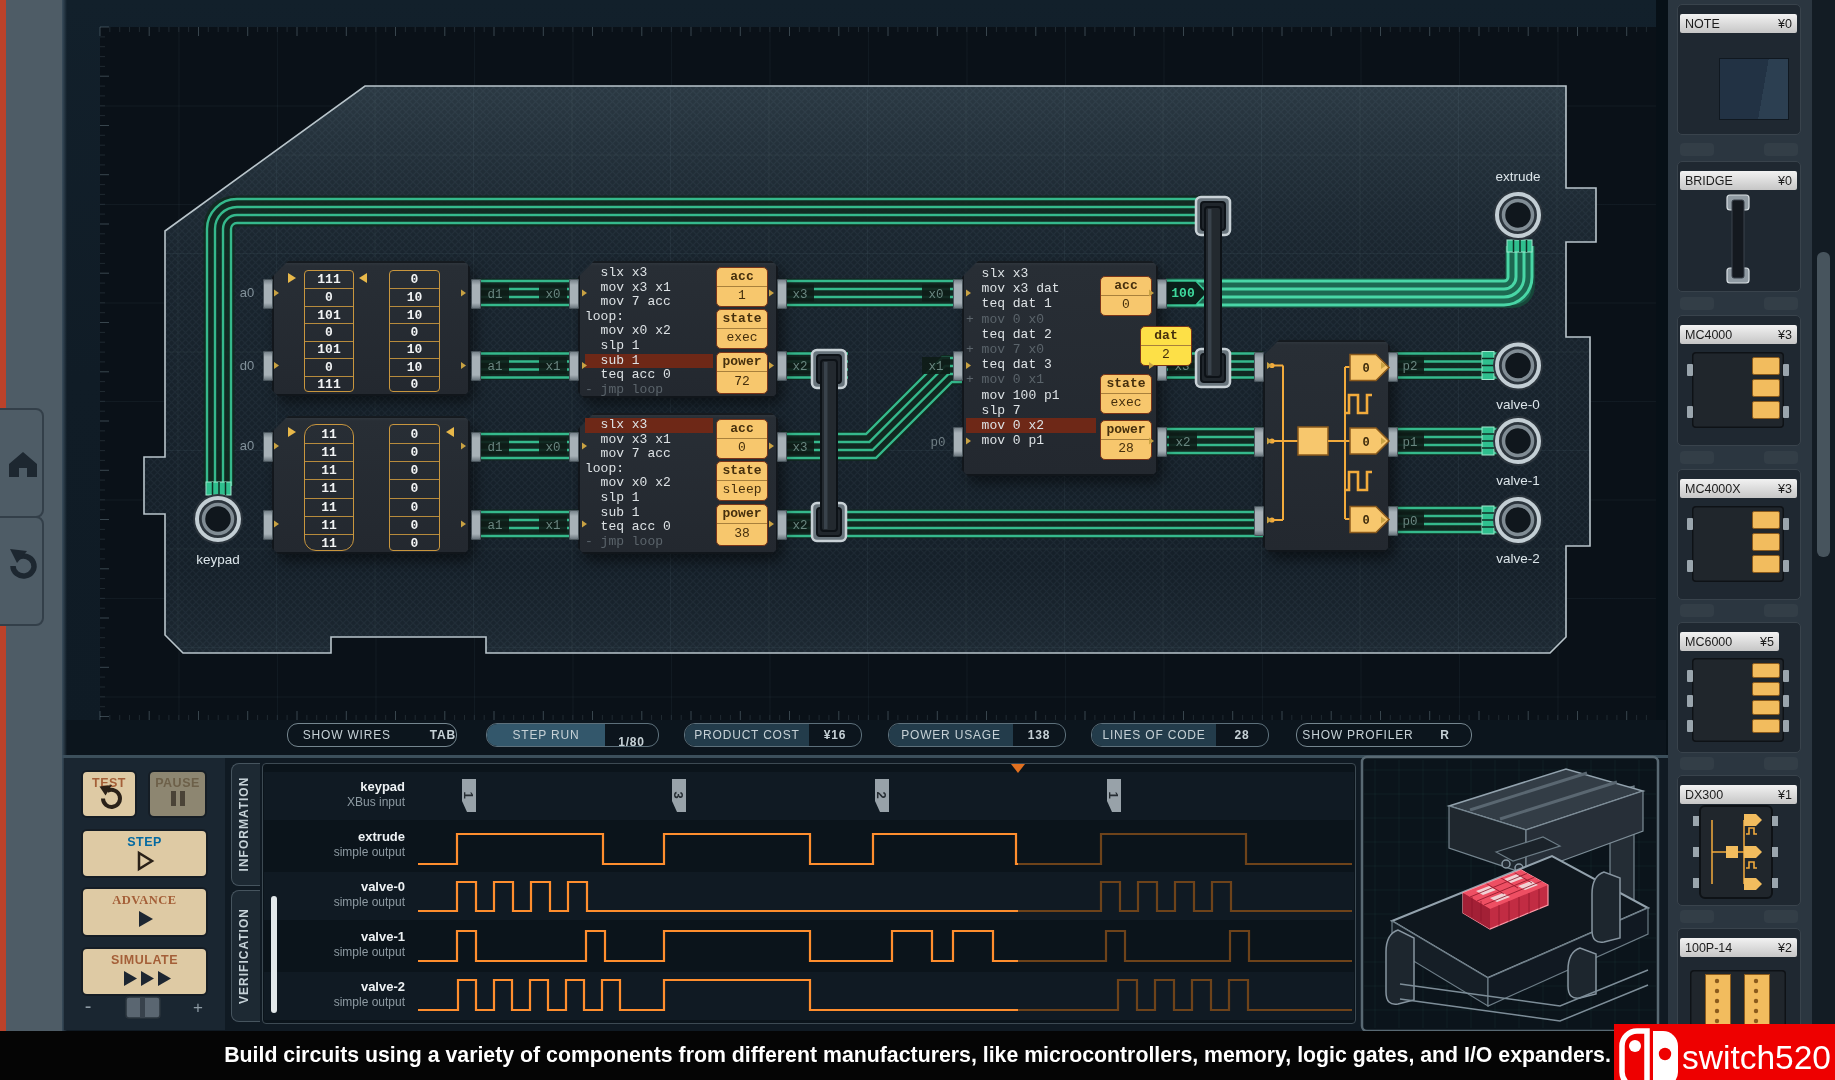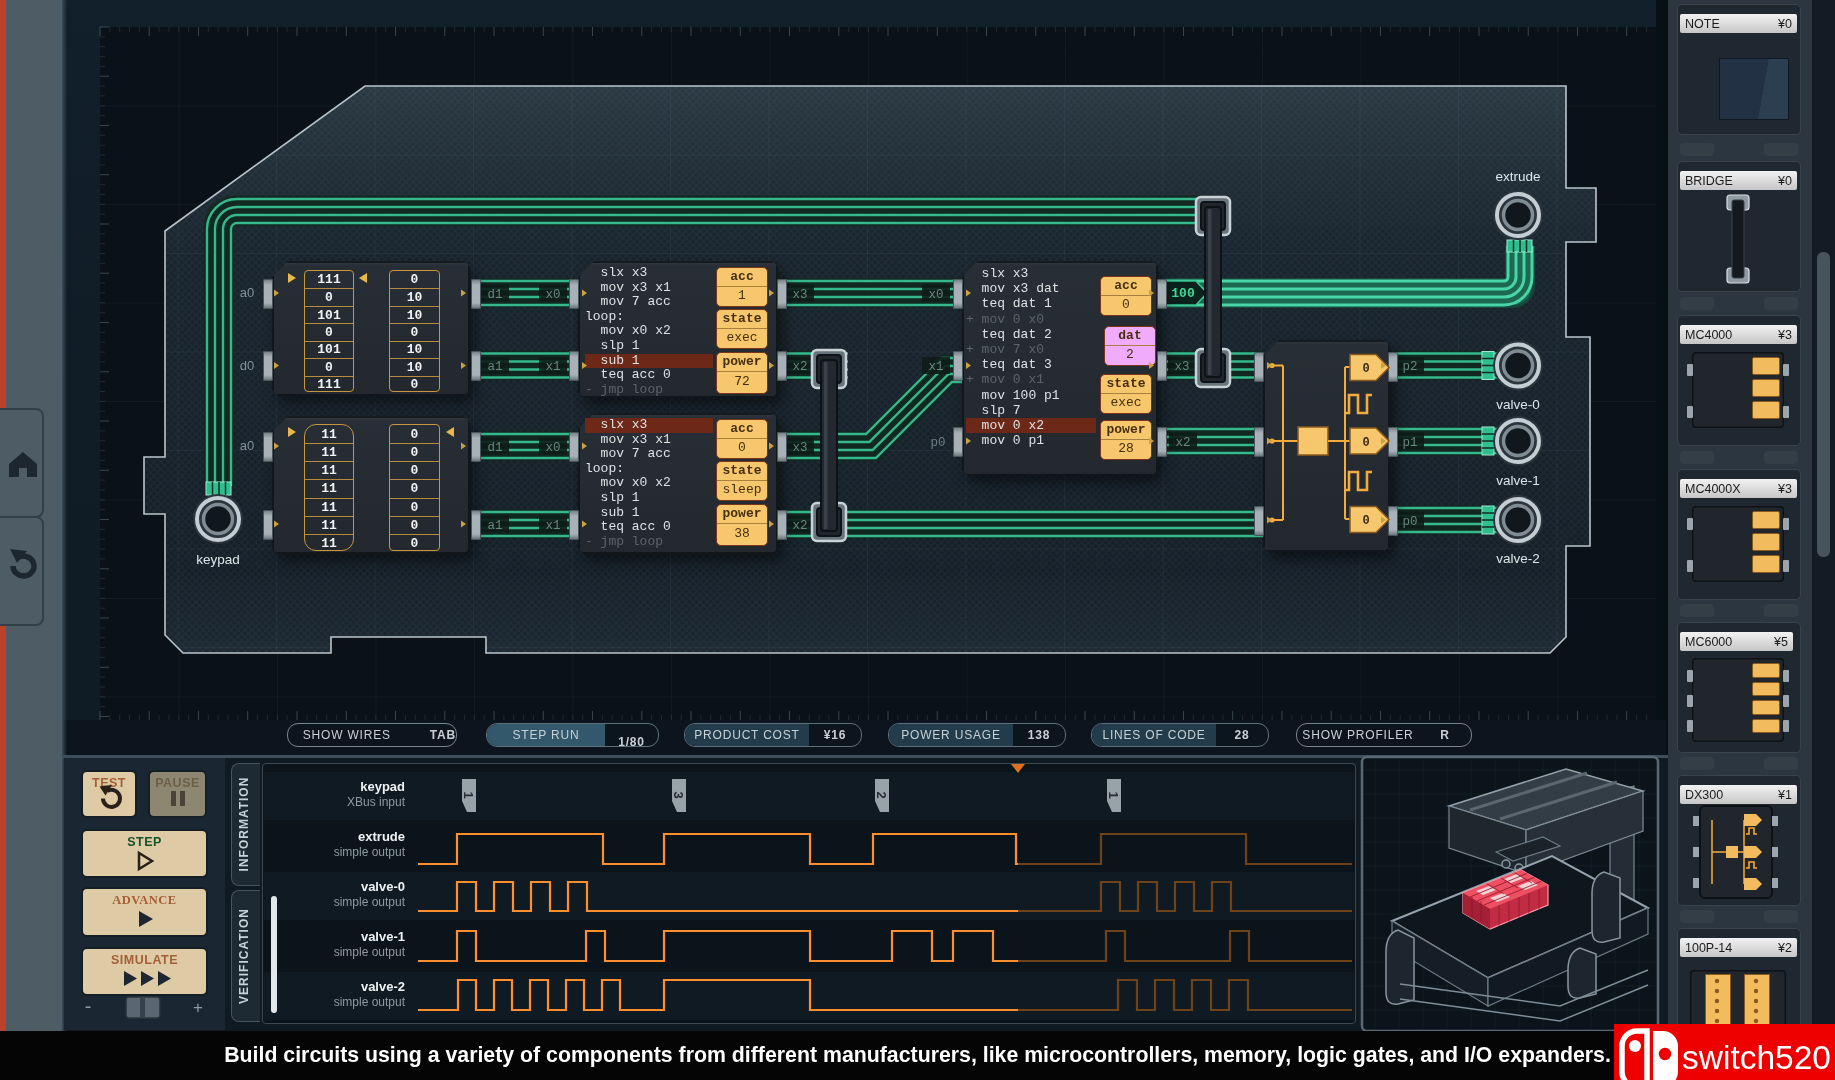--- a/index.html
+++ b/index.html
@@ -768,21 +768,21 @@
         <div style="font-size:13px;line-height:18px;">sleep</div>
       </div>
       <div style="position:absolute;left:716px;top:504px;width:52px;height:42px;background:#f7c76d;border:1.5px solid #7a3418;border-radius:5px;box-sizing:border-box;font-family:Liberation Mono, monospace;color:#452f0d;text-align:center;">
         <div style="font-weight:bold;font-size:13px;line-height:18px;border-bottom:1.5px solid #a8803c;">power</div>
         <div style="font-size:13px;line-height:20px;">38</div>
       </div>
       <div style="position:absolute;left:1100px;top:276px;width:52px;height:40px;background:#f7c76d;border:1.5px solid #7a3418;border-radius:5px;box-sizing:border-box;font-family:Liberation Mono, monospace;color:#452f0d;text-align:center;">
         <div style="font-weight:bold;font-size:13px;line-height:18px;border-bottom:1.5px solid #a8803c;">acc</div>
         <div style="font-size:13px;line-height:18px;">0</div>
       </div>
-      <div style="position:absolute;left:1104px;top:326px;width:52px;height:40px;background:#f0abfc;border:1.5px solid #7a3418;border-radius:5px;box-sizing:border-box;font-family:Liberation Mono, monospace;color:#452f0d;text-align:center;">
+      <div style="position:absolute;left:1140px;top:326px;width:52px;height:40px;background:#fde047;border:1.5px solid #7a3418;border-radius:5px;box-sizing:border-box;font-family:Liberation Mono, monospace;color:#452f0d;text-align:center;">
         <div style="font-weight:bold;font-size:13px;line-height:18px;border-bottom:1.5px solid #a8803c;">dat</div>
         <div style="font-size:13px;line-height:18px;">2</div>
       </div>
       <div style="position:absolute;left:1100px;top:374px;width:52px;height:40px;background:#f7c76d;border:1.5px solid #7a3418;border-radius:5px;box-sizing:border-box;font-family:Liberation Mono, monospace;color:#452f0d;text-align:center;">
         <div style="font-weight:bold;font-size:13px;line-height:18px;border-bottom:1.5px solid #a8803c;">state</div>
         <div style="font-size:13px;line-height:18px;">exec</div>
       </div>
       <div style="position:absolute;left:1100px;top:420px;width:52px;height:40px;background:#f7c76d;border:1.5px solid #7a3418;border-radius:5px;box-sizing:border-box;font-family:Liberation Mono, monospace;color:#452f0d;text-align:center;">
         <div style="font-weight:bold;font-size:13px;line-height:18px;border-bottom:1.5px solid #a8803c;">power</div>
         <div style="font-size:13px;line-height:18px;">28</div>
@@ -859,21 +859,21 @@
     </div>
     <div style="position:absolute;left:0;top:0;z-index:5;">
       <div style="position:absolute;left:64px;top:758px;width:161px;height:272px;background:#1a2631;"></div>
       <div style="position:absolute;left:81px;top:770px;width:56px;height:48px;background:#decaa4;border:2px solid #151d25;border-radius:6px;box-sizing:border-box;text-align:center;font-family:Liberation Sans, sans-serif;">
         <div style="font-size:12.5px;font-weight:bold;color:#a45f38;letter-spacing:0.5px;margin-top:4px;">TEST</div>
       </div>
       <div style="position:absolute;left:148px;top:770px;width:59px;height:48px;background:#8d8671;border:2px solid #151d25;border-radius:6px;box-sizing:border-box;text-align:center;font-family:Liberation Sans, sans-serif;">
         <div style="font-size:12.5px;font-weight:bold;color:#6d6049;letter-spacing:0.5px;margin-top:4px;">PAUSE</div>
       </div>
       <div style="position:absolute;left:81px;top:829px;width:127px;height:49px;background:#decaa4;border:2px solid #151d25;border-radius:6px;box-sizing:border-box;text-align:center;font-family:Liberation Sans, sans-serif;">
-        <div style="font-size:12.5px;font-weight:bold;color:#14532d;letter-spacing:0.5px;margin-top:4px;">STEP</div>
+        <div style="font-size:12.5px;font-weight:bold;color:#0369a1;letter-spacing:0.5px;margin-top:4px;">STEP</div>
       </div>
       <div style="position:absolute;left:81px;top:887px;width:127px;height:50px;background:#decaa4;border:2px solid #151d25;border-radius:6px;box-sizing:border-box;text-align:center;font-family:Liberation Sans, sans-serif;">
         <div style="font-size:12.5px;font-weight:bold;color:#a45f38;letter-spacing:0.5px;margin-top:4px;font-family:Liberation Serif, serif;">ADVANCE</div>
       </div>
       <div style="position:absolute;left:81px;top:947px;width:127px;height:49px;background:#decaa4;border:2px solid #151d25;border-radius:6px;box-sizing:border-box;text-align:center;font-family:Liberation Sans, sans-serif;">
         <div style="font-size:12.5px;font-weight:bold;color:#a45f38;letter-spacing:0.5px;margin-top:4px;">SIMULATE</div>
       </div>
       <svg style="position:absolute;left:0;top:0;" width="1835" height="1080">
         <path d="M 103,798.5 a 8.5,8.5 0 1 0 4.5,-7.6" stroke="#2a2118" stroke-width="4" fill="none"></path>
         <polygon points="99.5,786.5 112,785 105.5,795.5" fill="#2a2118"></polygon>
@@ -965,21 +965,21 @@
     <div style="position:absolute;left:1680px;top:297px;width:34px;height:13px;background:#333e47;border-radius:4px;"></div>
     <div style="position:absolute;left:1764px;top:297px;width:34px;height:13px;background:#333e47;border-radius:4px;"></div>
     <div style="position:absolute;left:1677px;top:469px;width:124px;height:131px;background:#1f2831;border:1.5px solid #39434c;border-radius:5px;box-sizing:border-box;"></div>
     <div style="position:absolute;left:1680px;top:479px;width:117px;height:19px;background:linear-gradient(180deg,#f2f2f2,#c6c6c6);border-radius:2px;display:flex;align-items:center;font-family:Liberation Sans, sans-serif;font-size:12.5px;color:#1c1c1c;">
       <div style="flex:1;padding-left:5px;">MC4000X</div>
       <div style="padding-right:5px;">¥3</div>
     </div>
     <div style="position:absolute;left:1680px;top:451px;width:34px;height:13px;background:#333e47;border-radius:4px;"></div>
     <div style="position:absolute;left:1764px;top:451px;width:34px;height:13px;background:#333e47;border-radius:4px;"></div>
     <div style="position:absolute;left:1677px;top:622px;width:124px;height:131px;background:#1f2831;border:1.5px solid #39434c;border-radius:5px;box-sizing:border-box;"></div>
-    <div style="position:absolute;left:1680px;top:632px;width:113px;height:19px;background:linear-gradient(180deg,#f2f2f2,#c6c6c6);border-radius:2px;display:flex;align-items:center;font-family:Liberation Sans, sans-serif;font-size:12.5px;color:#1c1c1c;">
+    <div style="position:absolute;left:1680px;top:632px;width:99px;height:19px;background:linear-gradient(180deg,#f2f2f2,#c6c6c6);border-radius:2px;display:flex;align-items:center;font-family:Liberation Sans, sans-serif;font-size:12.5px;color:#1c1c1c;">
       <div style="flex:1;padding-left:5px;">MC6000</div>
       <div style="padding-right:5px;">¥5</div>
     </div>
     <div style="position:absolute;left:1680px;top:604px;width:34px;height:13px;background:#333e47;border-radius:4px;"></div>
     <div style="position:absolute;left:1764px;top:604px;width:34px;height:13px;background:#333e47;border-radius:4px;"></div>
     <div style="position:absolute;left:1677px;top:775px;width:124px;height:131px;background:#1f2831;border:1.5px solid #39434c;border-radius:5px;box-sizing:border-box;"></div>
     <div style="position:absolute;left:1680px;top:785px;width:117px;height:19px;background:linear-gradient(180deg,#f2f2f2,#c6c6c6);border-radius:2px;display:flex;align-items:center;font-family:Liberation Sans, sans-serif;font-size:12.5px;color:#1c1c1c;">
       <div style="flex:1;padding-left:5px;">DX300</div>
       <div style="padding-right:5px;">¥1</div>
     </div>

